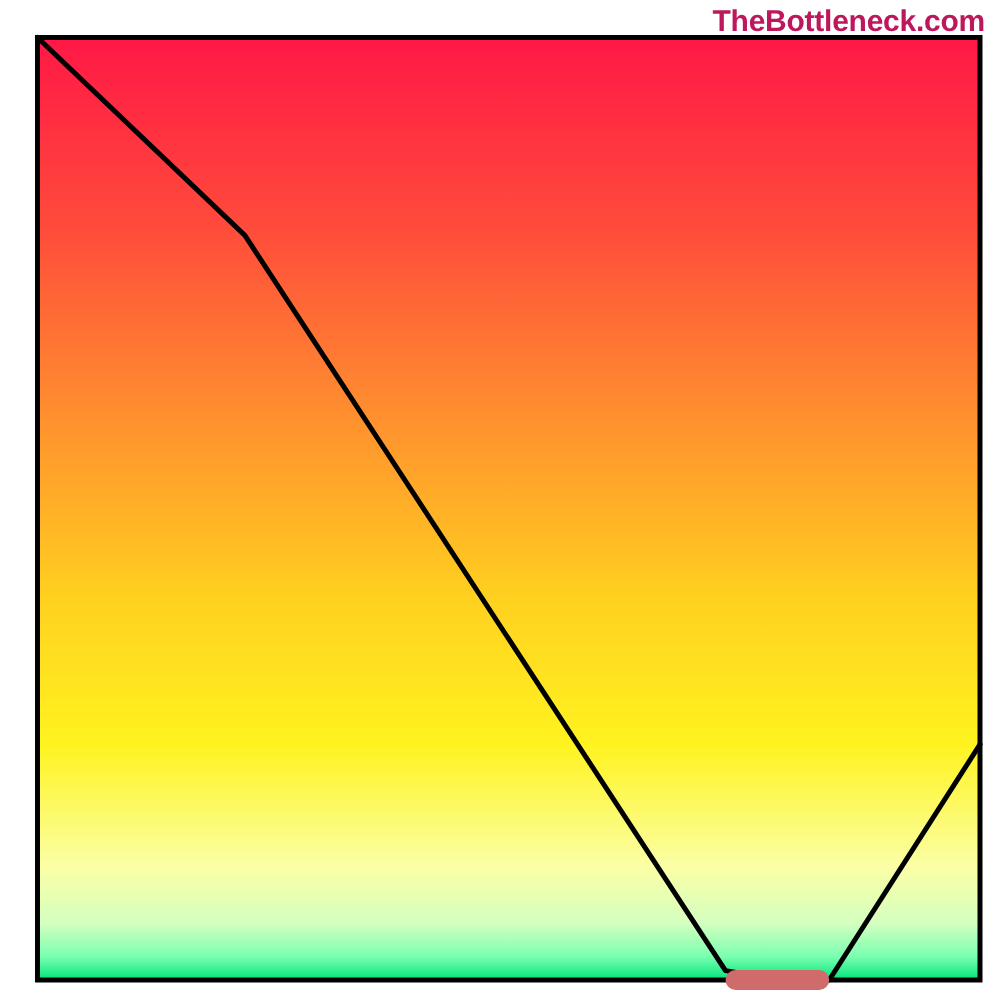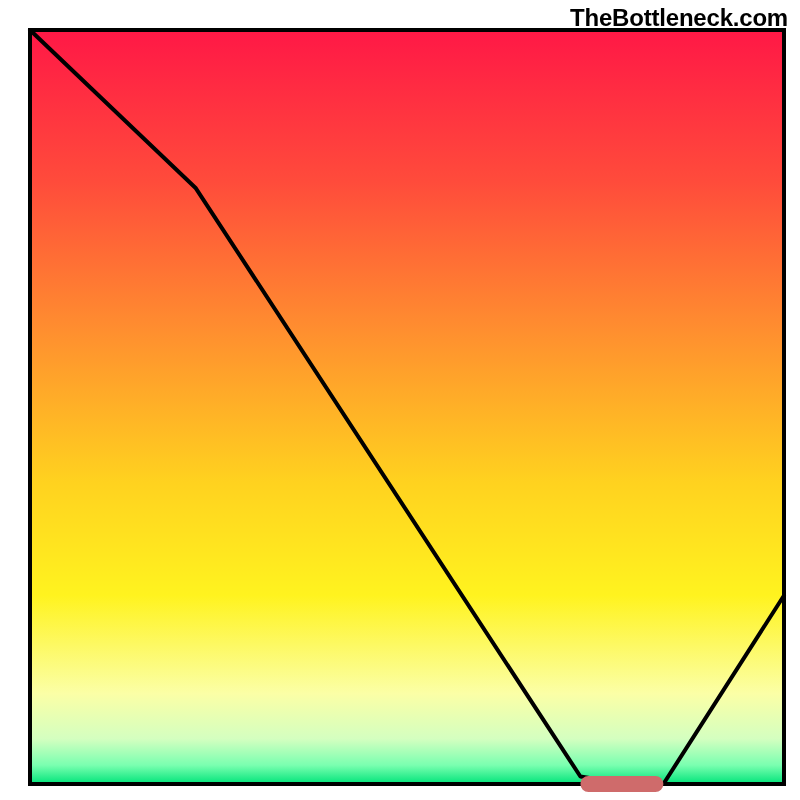--- a/index.html
+++ b/index.html
@@ -14,21 +14,21 @@
     position: relative;
     width: 800px;
     height: 800px;
   }
   .watermark {
     position: absolute;
     top: 4px;
     right: 12px;
     font-size: 24px;
     font-weight: 600;
-    color: #000000;
+    color: #be185d;
     letter-spacing: -0.2px;
     z-index: 10;
   }
   svg.chart {
     position: absolute;
     left: 0;
     top: 0;
   }
 </style>
 </head>

